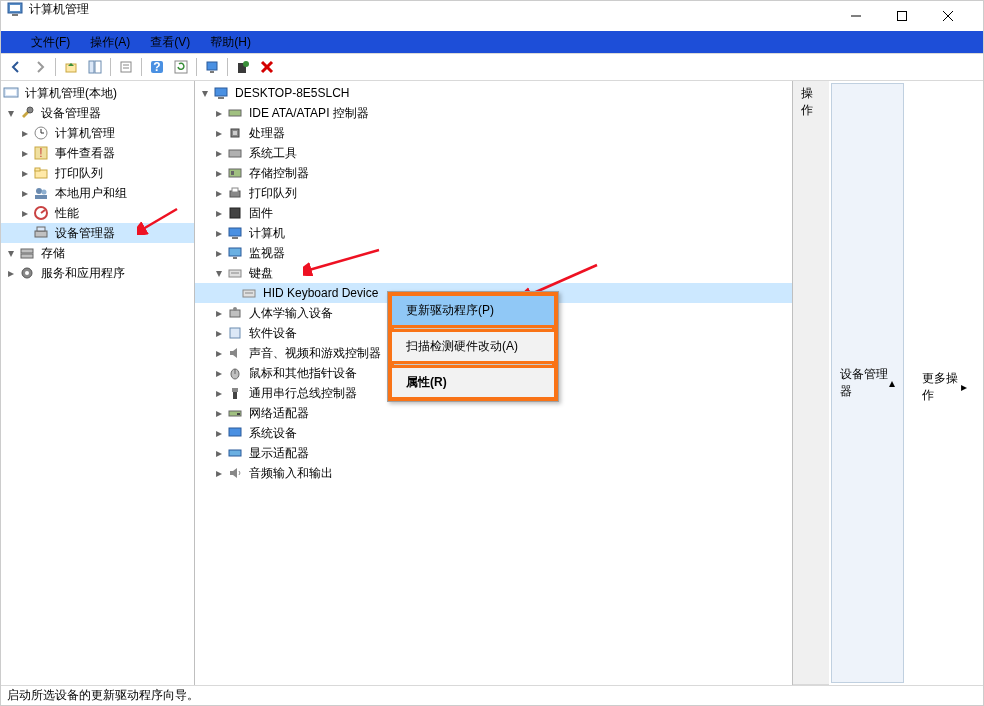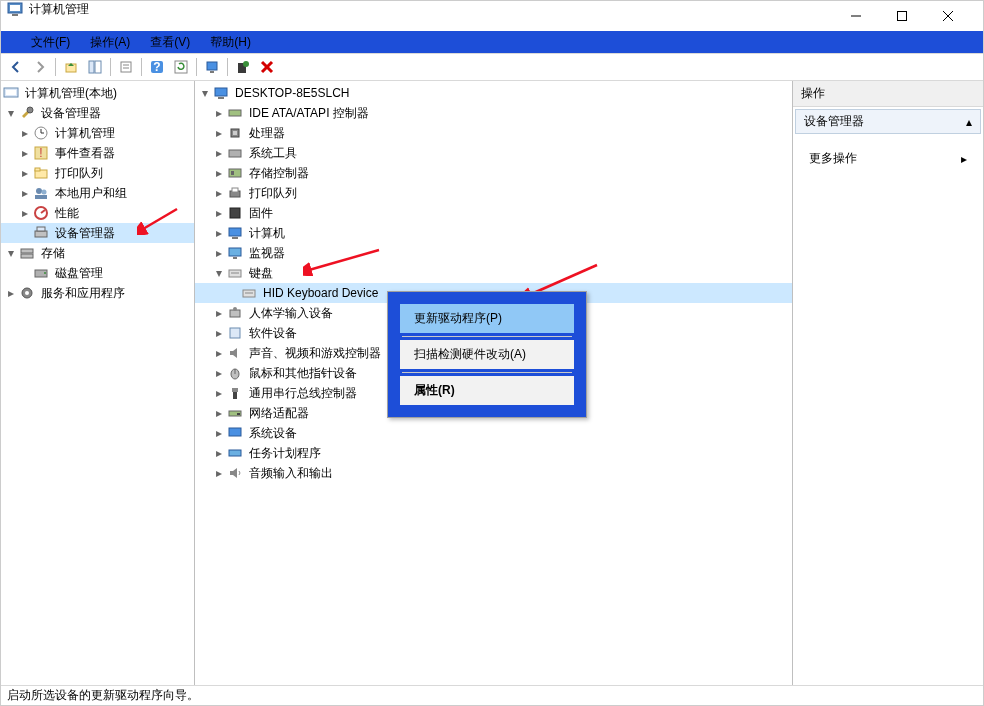--- a/index.html
+++ b/index.html
@@ -18,38 +18,38 @@
 
 
 .toolbar { height: 28px; display: flex; align-items: center; padding: 0 4px; gap: 2px; border-top: 1px solid #d9d9d9; border-bottom: 1px solid #d9d9d9; background: #fff; }
 .tbtn { width: 22px; height: 22px; display: flex; align-items: center; justify-content: center; border: 1px solid transparent; }
 .tsep { width: 1px; height: 18px; background: #c0c0c0; margin: 0 2px; }
 
 
 .main { flex: 1; display: flex; min-height: 0; position: relative; }
 .left-panel { width: 194px; border-right: 1px solid #bfbfbf; overflow: auto; background: #fff; padding: 2px 0; }
 .center-panel { flex: 1; border-right: 1px solid #bfbfbf; overflow: auto; background: #fff; padding: 2px 0; position: relative; }
-.right-panel { width: 190px; background: #fff; display: flex; flex-direction: column; }
+.right-panel { width: 190px; background: #fff; display: flex; flex-direction: row; }
 
 
 .tree { list-style: none; }
 .tree-item { display: flex; align-items: center; height: 20px; white-space: nowrap; cursor: default; }
 .tree-item.selected { background: #cce8ff; }
 .tree-item .indent { display: inline-block; }
 .tree-item .caret { width: 12px; height: 12px; display: inline-flex; align-items: center; justify-content: center; margin-right: 2px; color: #666; }
 .tree-item .ticon { width: 16px; height: 16px; display: inline-flex; align-items: center; justify-content: center; margin-right: 4px; }
 .tree-item .tlabel { padding: 0 2px; }
 
 
 .actions-header { background: #f0f0f0; padding: 4px 8px; border-bottom: 1px solid #d9d9d9; font-weight: normal; }
 .actions-sub { background: #eef3fa; border: 1px solid #c0d0e0; margin: 2px; padding: 3px 8px; display:flex; align-items:center; justify-content:space-between; }
 .actions-item { padding: 6px 16px; display:flex; align-items:center; justify-content:space-between;margin-top:8px; }
 
 
-.context-menu { position: absolute; background: #1d4ed8; border: 1px solid #a0a0a0; box-shadow: 2px 2px 4px rgba(0,0,0,0.25); padding: 12px; z-index: 50; width: 200px; }
+.context-menu { position: absolute; background: #f97316; border: 1px solid #a0a0a0; box-shadow: 2px 2px 4px rgba(0,0,0,0.25); padding: 4px; z-index: 50; width: 172px; }
 .cm-item { padding: 6px 14px; background: #f2f2f2; }
 .cm-item.selected { background: #90c8f6; }
 .cm-sep { height: 1px; background: #c8c8c8; margin: 3px 2px; }
 
 
 .statusbar { height: 20px; border-top: 1px solid #d9d9d9; display: flex; align-items: center; padding: 0 6px; background:#fff; }
 
 
 .arrow { position: absolute; pointer-events: none; z-index: 40; }
 </style>
@@ -256,30 +256,20 @@
           <span class="caret">▾</span>
           <span class="ticon">
             <svg width="16" height="16">
               <rect x="2" y="4" width="12" height="4" fill="#c0c0c0" stroke="#666"></rect>
               <rect x="2" y="9" width="12" height="4" fill="#c0c0c0" stroke="#666"></rect>
             </svg>
           </span>
           <span class="tlabel">存储</span>
         </li>
       <li class="tree-item">
-          <span class="indent" style="width:32px"></span>
-          <span class="ticon">
-            <svg width="16" height="16">
-              <rect x="2" y="5" width="12" height="7" fill="#b0b0b0" stroke="#666"></rect>
-              <circle cx="12" cy="8" r="1" fill="#3a8f3a"></circle>
-            </svg>
-          </span>
-          <span class="tlabel">磁盘管理</span>
-        </li>
-      <li class="tree-item">
           <span class="indent" style="width:4px"></span>
           <span class="caret">▸</span>
           <span class="ticon">
             <svg width="16" height="16">
               <circle cx="8" cy="8" r="5" fill="#888" stroke="#555"></circle>
               <circle cx="8" cy="8" r="2" fill="#fff"></circle>
             </svg>
           </span>
           <span class="tlabel">服务和应用程序</span>
         </li>
@@ -489,21 +479,21 @@
           <span class="tlabel">系统设备</span>
         </li>
       <li class="tree-item">
           <span class="indent" style="width:18px"></span>
           <span class="caret">▸</span>
           <span class="ticon">
             <svg width="16" height="16">
               <rect x="2" y="5" width="12" height="6" fill="#6bb0e2" stroke="#2a5a9a"></rect>
             </svg>
           </span>
-          <span class="tlabel">任务计划程序</span>
+          <span class="tlabel">显示适配器</span>
         </li>
       <li class="tree-item">
           <span class="indent" style="width:18px"></span>
           <span class="caret">▸</span>
           <span class="ticon">
             <svg width="16" height="16">
               <path d="M3 6 L6 6 L10 3 L10 13 L6 10 L3 10 Z" fill="#888"></path>
               <path d="M12 6 Q14 8 12 10" fill="none" stroke="#888"></path>
             </svg>
           </span>

